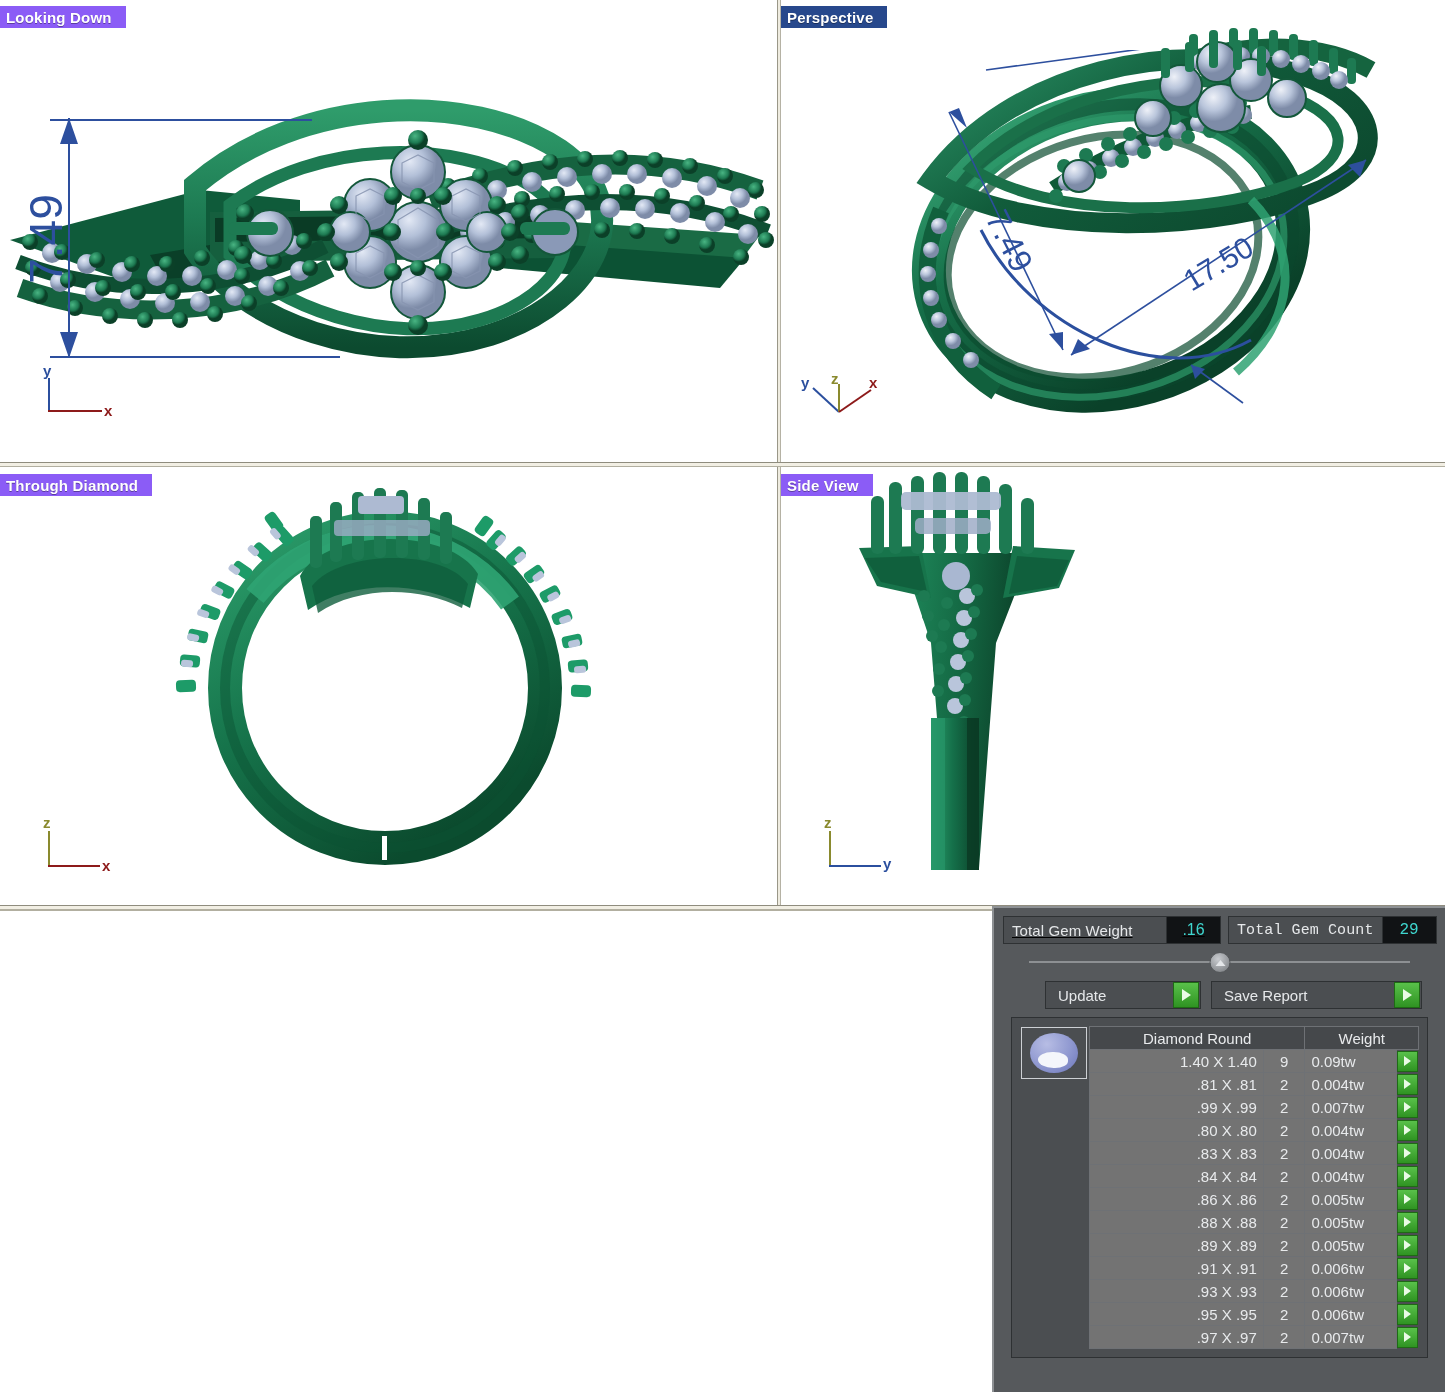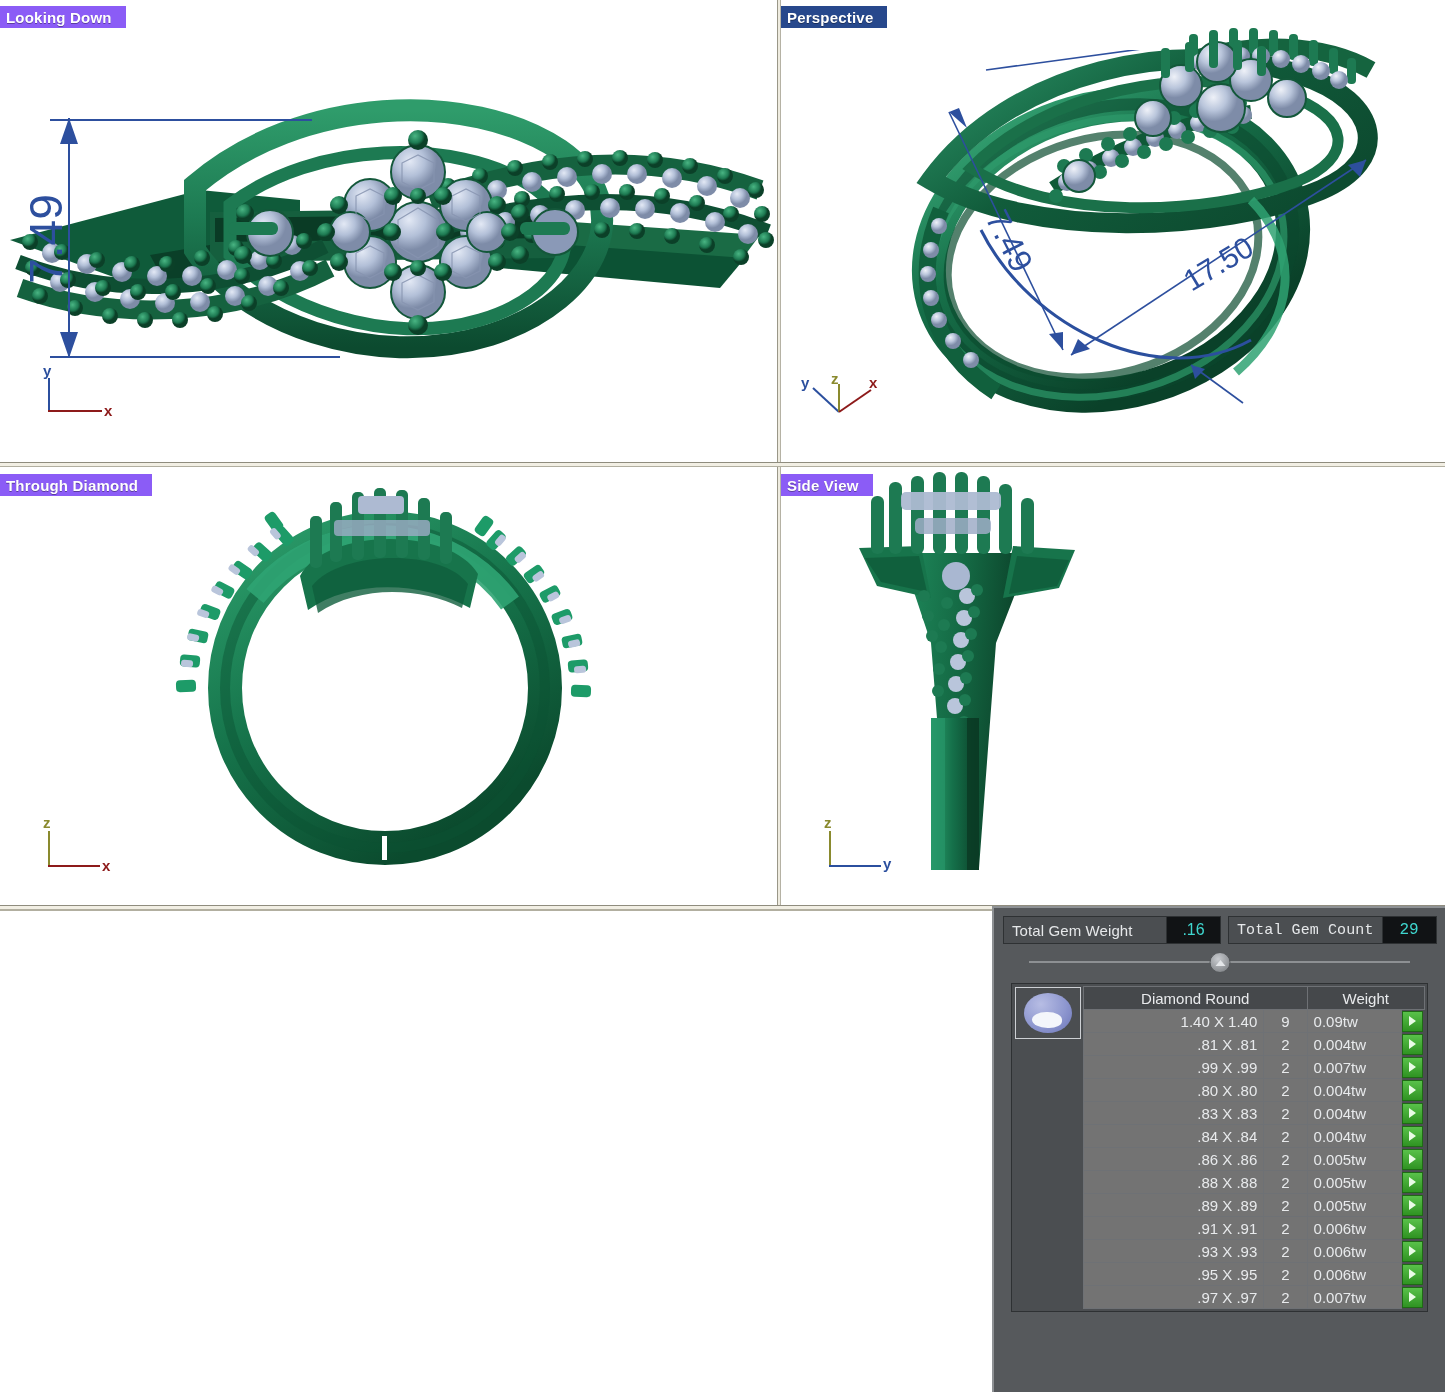--- a/index.html
+++ b/index.html
@@ -171,21 +171,21 @@
   }
   .stat-value {
     background: #111315;
     color: #3fd6cf;
     font-size: 16px;
     min-width: 54px;
     padding: 0 8px;
     display: flex; align-items: center; justify-content: center;
     border-left: 1px solid #2e3133;
   }
-  .sb-weight { flex: 0 0 218px; }
+  .sb-weight { flex: 0 0 218px; text-decoration: underline; }
   .sb-count  { flex: 1 1 auto; font-family: Liberation Mono, monospace; }
   .sb-weight .stat-label { flex: 1 1 auto; }
   .sb-count  .stat-label { flex: 1 1 auto; }
 
   #slider-row {
     position: relative;
     height: 26px;
     margin: 5px 26px 0 26px;
     display: flex; align-items: center;
   }
@@ -231,21 +231,21 @@
     border-bottom: 6px solid transparent;
     border-left: 9px solid #eafbe6;
   }
   #btn-update { flex: 0 0 156px; }
   #btn-save   { flex: 1 1 auto; }
 
   #gem-table-wrap {
     margin: 8px 8px 7px 8px;
     border: 1px solid #2e3133;
     background: #4b4e51;
-    padding: 2px;
+    padding: 8px;
     display: flex;
   }
   #gem-thumb {
     width: 66px; flex: 0 0 66px;
     border: 1px solid #cdd0d4;
     background: #4b4e51;
     height: 52px;
     display: flex; align-items: center; justify-content: center;
     margin: 1px 2px 0 1px;
   }
@@ -881,20 +881,30 @@
           <div class="stat-label">Total Gem Count</div>
           <div class="stat-value">29</div>
         </div>
       </div>
 
       <div id="slider-row">
         <div id="slider-track"></div>
         <div id="slider-thumb"></div>
       </div>
 
+      <div id="btn-row">
+        <div class="gem-btn" id="btn-update">
+          <div class="btn-label">Update</div>
+          <div class="btn-arrow"></div>
+        </div>
+        <div class="gem-btn" id="btn-save">
+          <div class="btn-label">Save Report</div>
+          <div class="btn-arrow"></div>
+        </div>
+      </div>
 
       <div id="gem-table-wrap">
         <div id="gem-thumb">
           <div class="stone"></div>
         </div>
         <table id="gem-table">
           <thead>
             <tr>
               <th colspan="2">Diamond Round</th>
               <th colspan="2">Weight</th>

